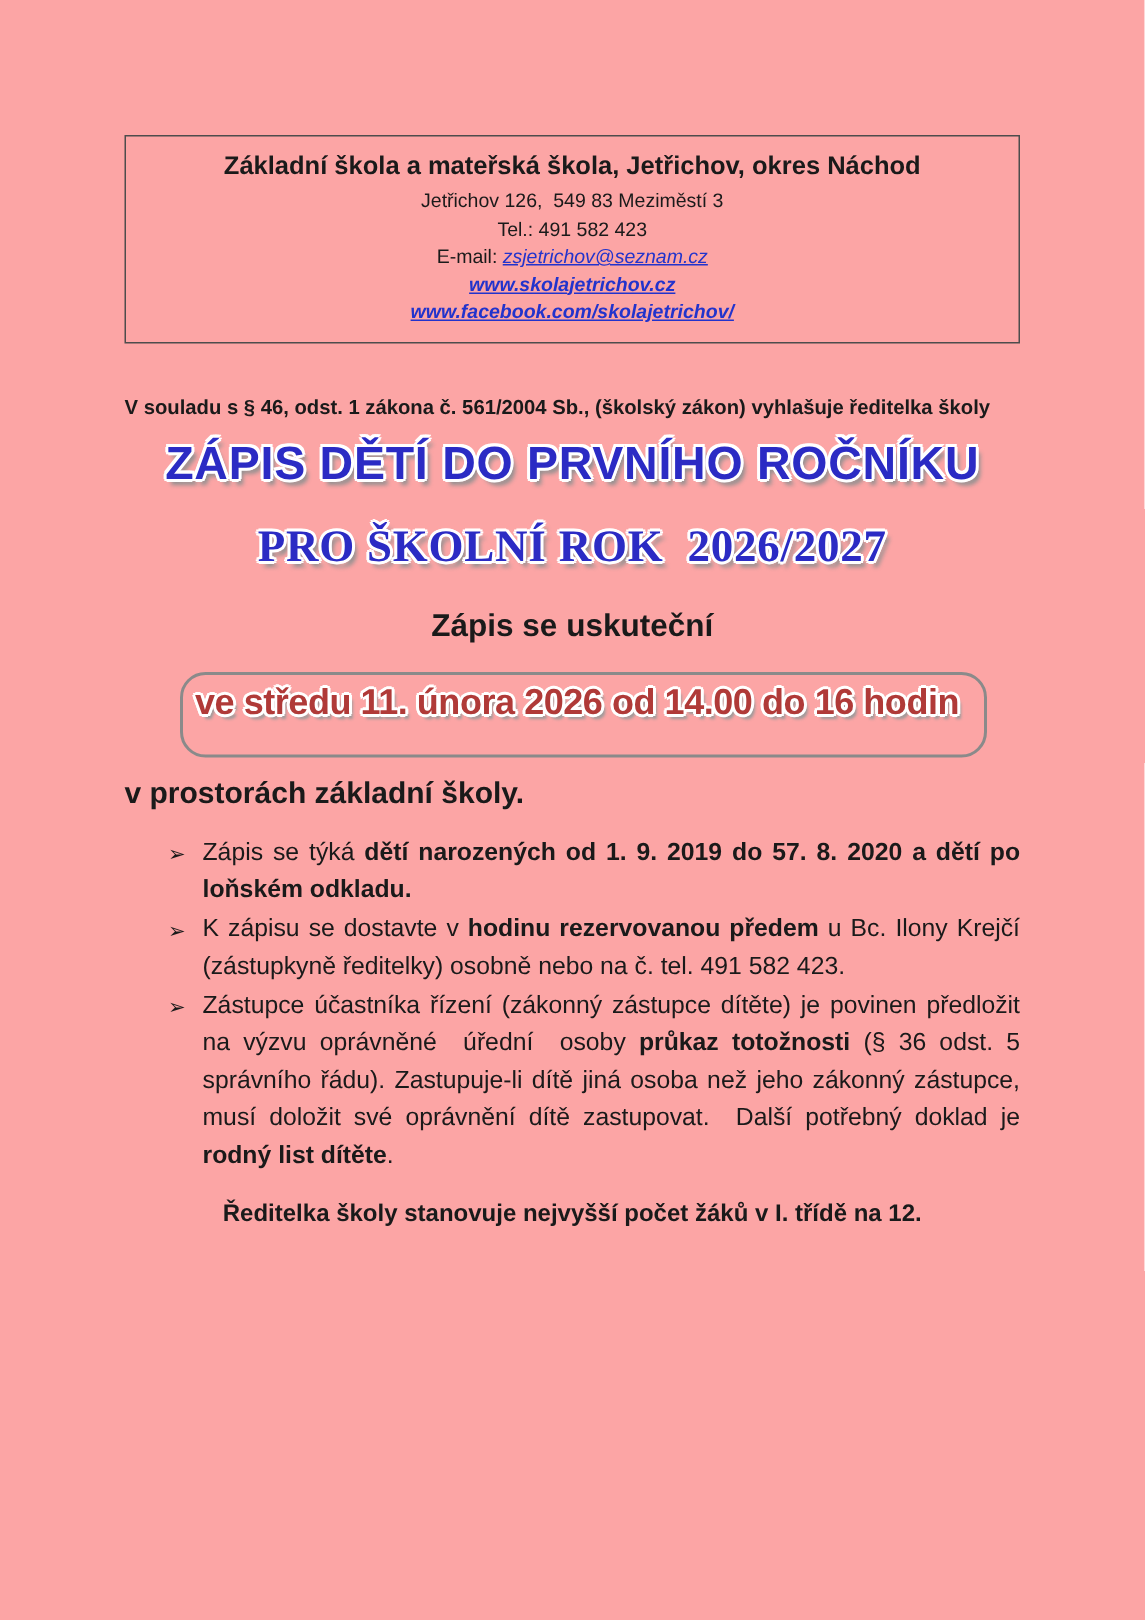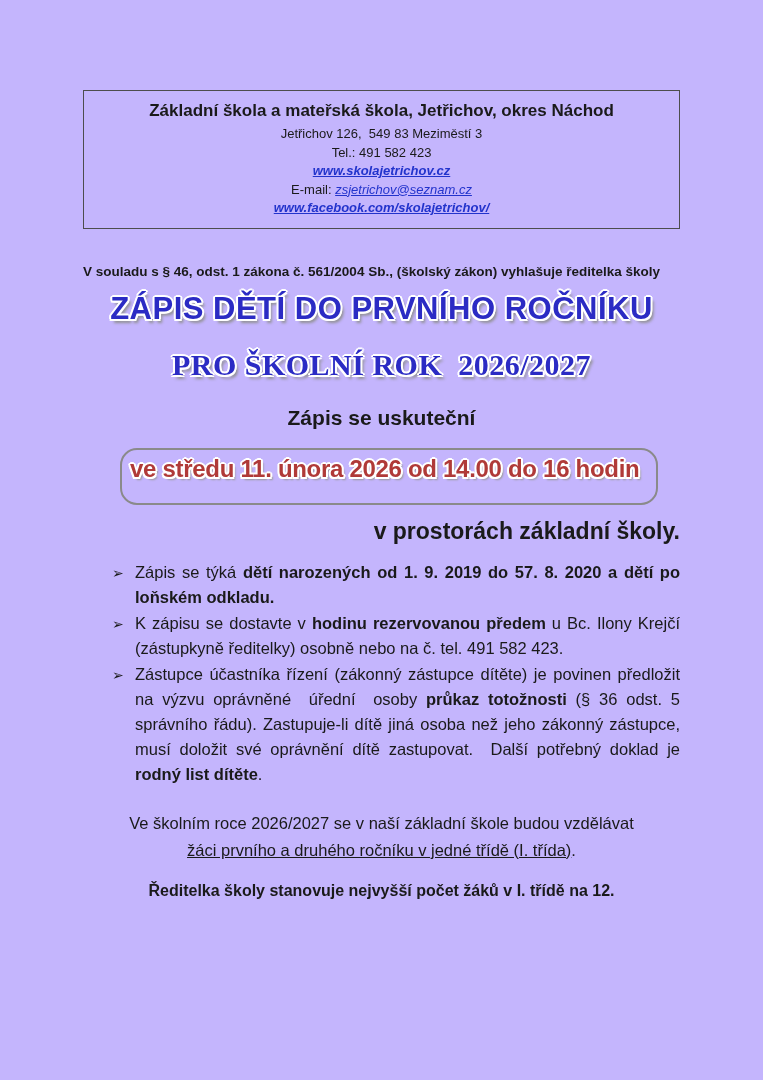--- a/index.html
+++ b/index.html
@@ -1,19 +1,19 @@
 <!DOCTYPE html>
 <html><head>
 <meta charset="utf-8">
 <style>
   html,body{margin:0;padding:0;background:#ffffff;}
   .page{
     position:relative;
     width:763px;height:1080px;
-    background:#c4b5fd;
+    background:#fca5a5;
     font-family:"Liberation Sans","DejaVu Sans",sans-serif;
     color:#1a1a1a;
     overflow:hidden;
   }
   .content{margin:0 83px;width:597px;}
 
   
   .header-box{
     margin-top:90px;
     border:1px solid #4d4d4d;
@@ -68,22 +68,22 @@
     white-space:nowrap;
     text-shadow:
       -1.5px -1.5px 0 #ffffff, 1.5px -1.5px 0 #ffffff,
       -1.5px  1.5px 0 #ffffff, 1.5px  1.5px 0 #ffffff,
       -2px 0 0 #ffffff, 2px 0 0 #ffffff, 0 -2px 0 #ffffff, 0 2px 0 #ffffff,
       2.5px 3px 2px #9a9a9a;
   }
 
   .location{
     margin-top:13px;
-    text-align:right;
-    font-size:23px;
+    text-align:left;
+    font-size:20px;
     font-weight:bold;
   }
 
   .bullets{margin-top:15px;}
   .bullet{
     position:relative;
     padding-left:52px;
     padding-right:0;
     text-align:justify;
     font-size:16.5px;
@@ -114,22 +114,22 @@
 </head>
 <body>
 
 <div class="page">
   <div class="content">
 
     <div class="header-box">
       <div class="school-name">Základní škola a mateřská škola, Jetřichov, okres Náchod</div>
       <div class="hline">Jetřichov 126,&nbsp; 549 83 Meziměstí 3</div>
       <div class="hline">Tel.: 491 582 423</div>
+      <div class="hline"><span>E-mail: </span><span class="hlink" style="color: rgb(34, 51, 204);">zsjetrichov@seznam.cz</span></div>
       <div class="hline"><span class="hlink bold" style="color: rgb(34, 51, 204);">www.skolajetrichov.cz</span></div>
-      <div class="hline"><span>E-mail: </span><span class="hlink" style="color: rgb(34, 51, 204);">zsjetrichov@seznam.cz</span></div>
       <div class="hline"><span class="hlink bold" style="color: rgb(34, 51, 204);">www.facebook.com/skolajetrichov/</span></div>
     </div>
 
     <div class="legal">V souladu s § 46, odst. 1 zákona č. 561/2004 Sb., (školský zákon) vyhlašuje ředitelka školy</div>
 
     <div class="wordart wordart-blue title-line-1" style="color: rgb(43, 43, 196);">ZÁPIS DĚTÍ DO PRVNÍHO ROČNÍKU</div>
     <div class="wordart wordart-blue title-line-2" style="color: rgb(43, 43, 196); font-family: Liberation Serif, serif;">PRO ŠKOLNÍ ROK&nbsp; 2026/2027</div>
 
     <div class="subtitle">Zápis se uskuteční</div>
 
@@ -151,21 +151,17 @@
         <span>K zápisu se dostavte v </span><span class="b">hodinu rezervovanou předem</span><span> u Bc. Ilony Krejčí (zástupkyně ředitelky) osobně nebo na č. tel. 491 582 423.</span>
       </div>
 
       <div class="bullet">
         <span class="marker">➢</span>
         <span>Zástupce účastníka řízení (zákonný zástupce dítěte) je povinen předložit na výzvu oprávněné&nbsp; úřední&nbsp; osoby </span><span class="b">průkaz totožnosti</span><span> (§ 36 odst. 5 správního řádu). Zastupuje-li dítě jiná osoba než jeho zákonný zástupce, musí doložit své oprávnění dítě zastupovat.&nbsp; Další potřebný doklad je </span><span class="b">rodný list dítěte</span><span>.</span>
       </div>
 
     </div>
 
-    <div class="footer-para">
-      <span>Ve školním roce 2026/2027 se v naší základní škole budou vzdělávat</span><br>
-      <span class="u">žáci prvního a druhého ročníku v jedné třídě (I. třída)</span><span>.</span>
-    </div>
 
     <div class="footer-bold">Ředitelka školy stanovuje nejvyšší počet žáků v I. třídě na 12.</div>
 
   </div>
 </div>
 
 </body></html>

